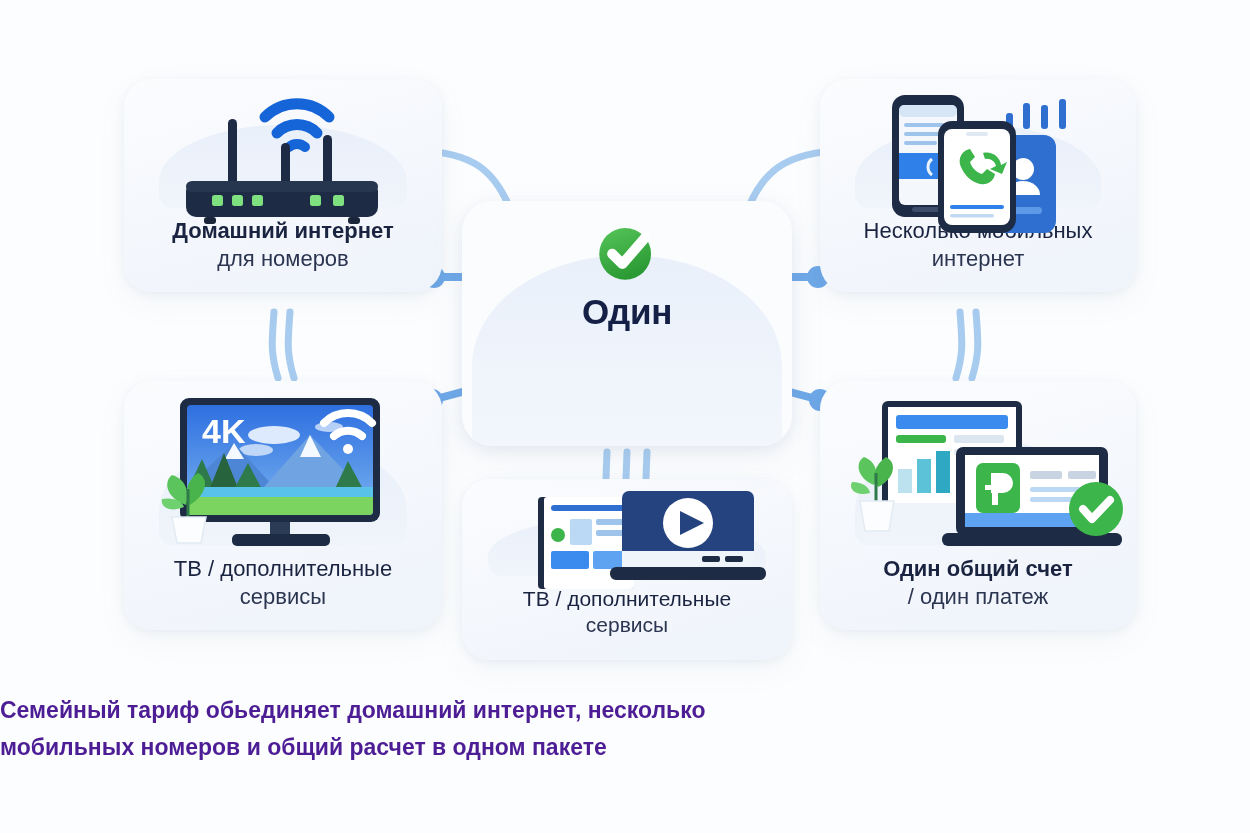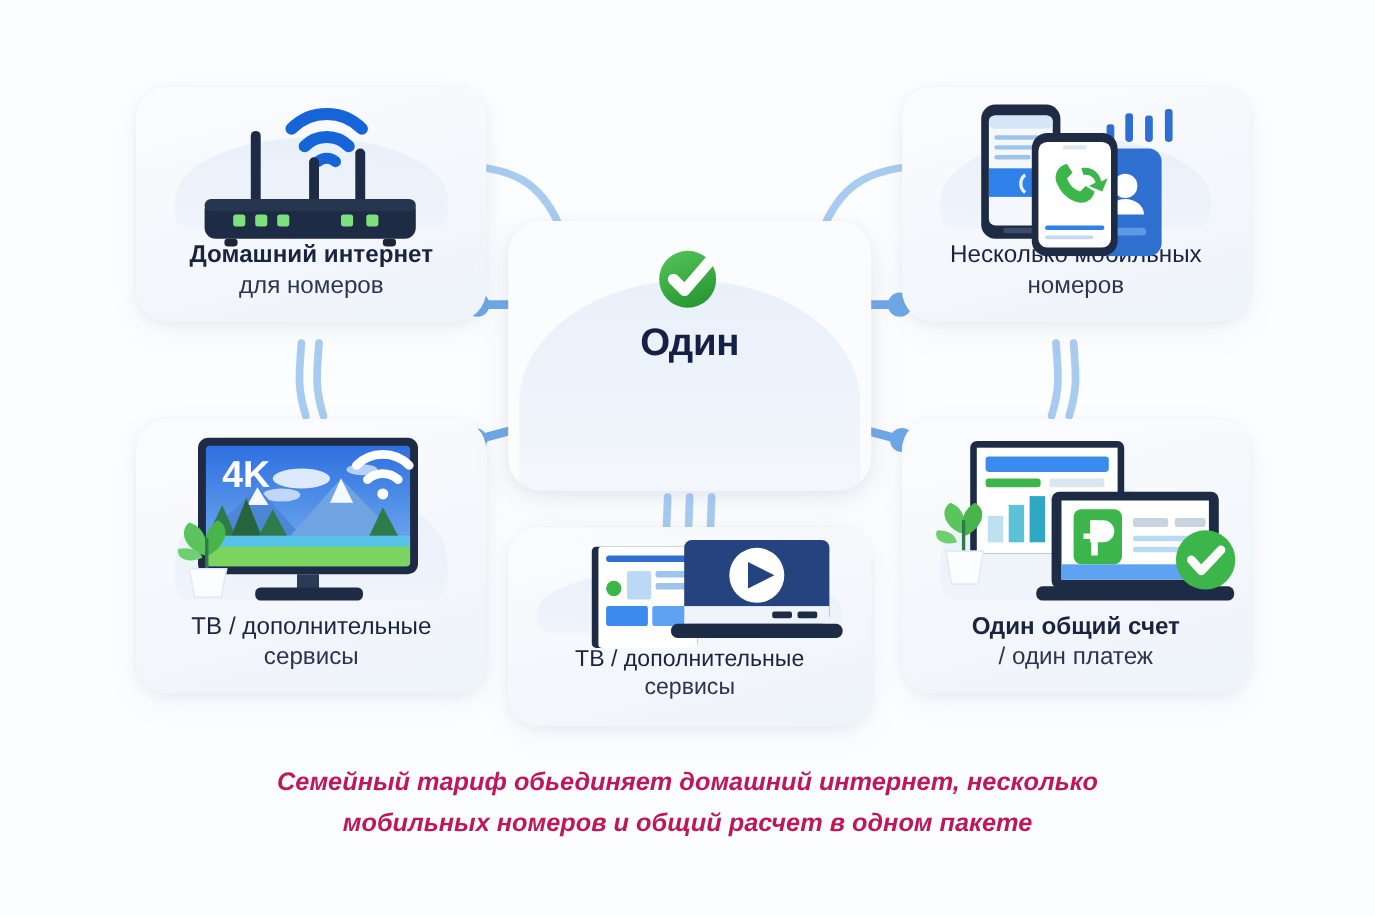--- a/index.html
+++ b/index.html
@@ -187,21 +187,21 @@
         <g fill="#2F80E8">
             <rect x="130" y="122" width="54" height="4" rx="2"></rect>
           </g>
         <g fill="#C3D9F2">
             <rect x="130" y="131" width="44" height="3.5" rx="1.75"></rect>
           </g>
       </svg>
     </div>
     <div class="cap">
       <span class="l1">Несколько мобильных</span>
-      <span class="l2">номеров</span>
+      <span class="l2">интернет</span>
     </div>
   </div>
 
   <div class="card" id="card-tv">
     <div class="art">
       <div class="art-hill"></div>
       <svg class="ill" viewBox="0 0 318 168" width="318" height="168" style="left:0;top:6px;">
         <defs>
           <clipPath id="tvscr">
               <rect x="63" y="18" width="186" height="110" rx="4"></rect>
@@ -359,19 +359,19 @@
         </defs>
         <circle cx="38" cy="42" r="28" fill="url(#gchk)"></circle>
         <path d="M24 42 L35 53 L60 24" fill="none" stroke="#FFFFFF" stroke-width="11" stroke-linecap="round" stroke-linejoin="round"></path>
       </svg>
       <div id="center-title">
         <span>Один</span>
       </div>
     </div>
   </div>
 
-  <div id="caption" style="position:absolute;z-index:3;left:0;right:0;top:692px;text-align:center;
-              font-size:23px;font-weight:700;color:#be185d;line-height:1.62;font-style:italic;">
+  <div id="caption" style="position:absolute;z-index:3;left:0;right:0;top:692px;
+              font-size:23px;font-weight:700;color:#4c1d95;line-height:1.62;">
     <div>Семейный тариф обьединяет домашний интернет, несколько</div>
     <div>мобильных номеров и общий расчет в одном пакете</div>
   </div>
 
 </div>
 
 </body></html>

